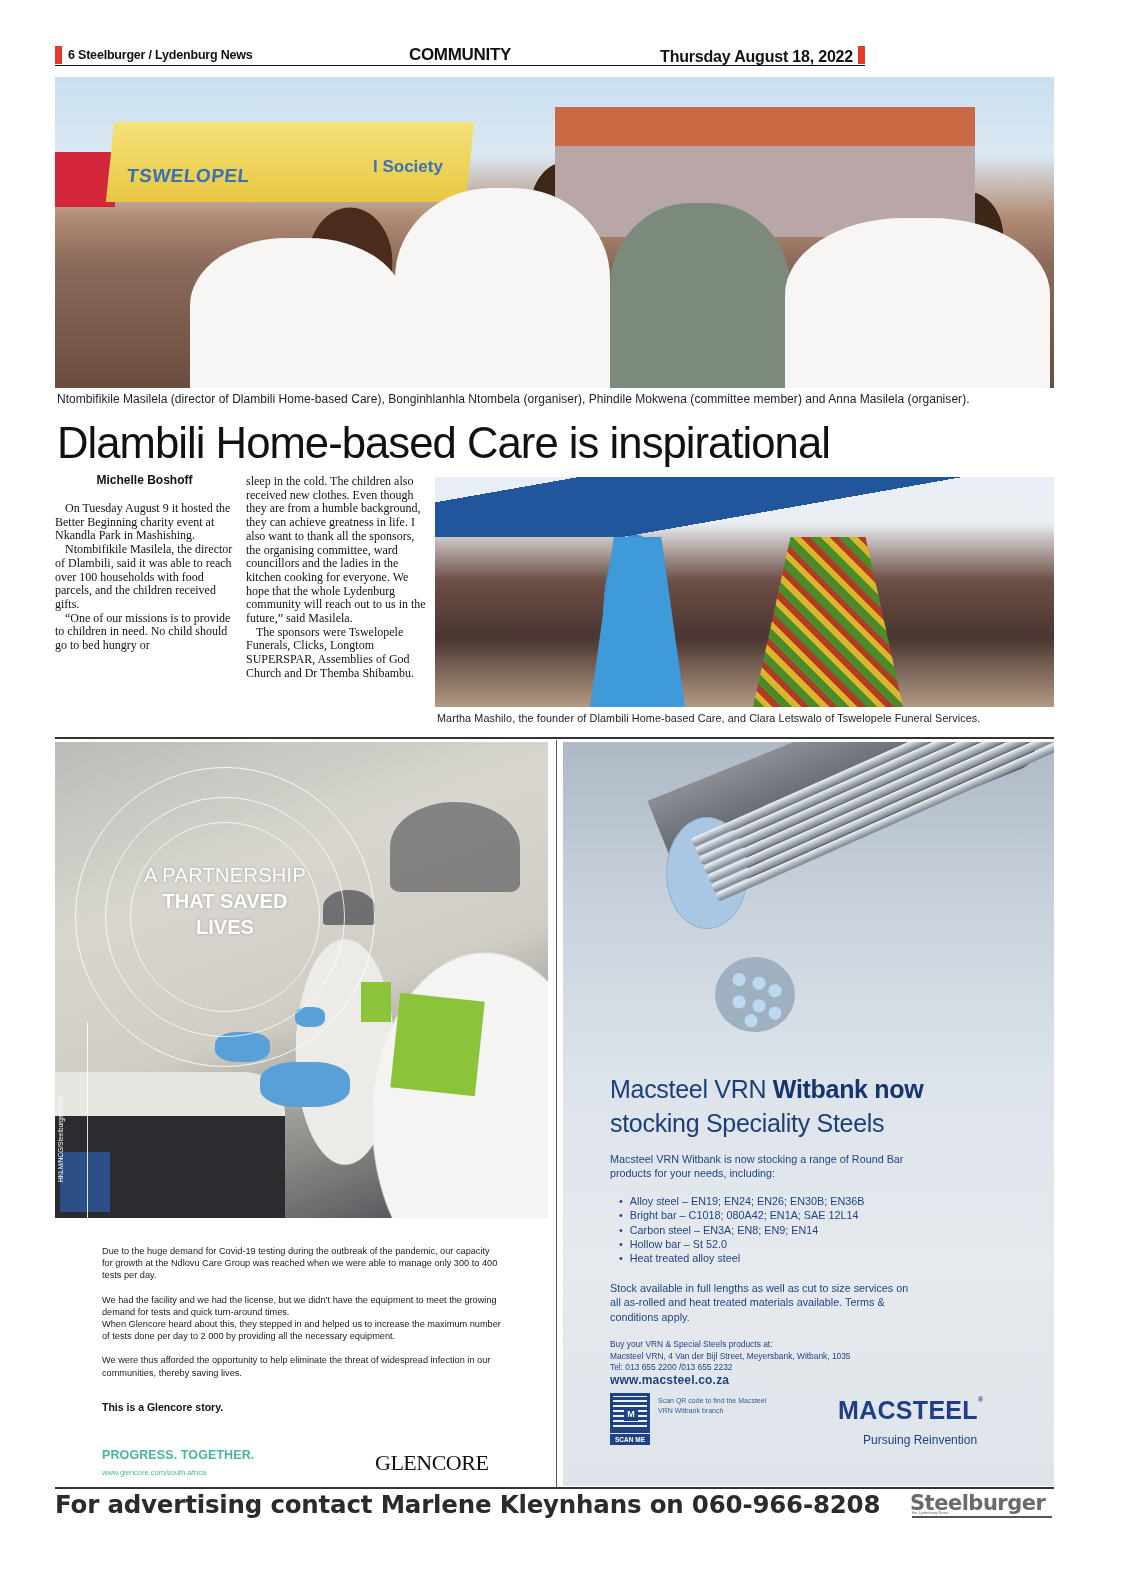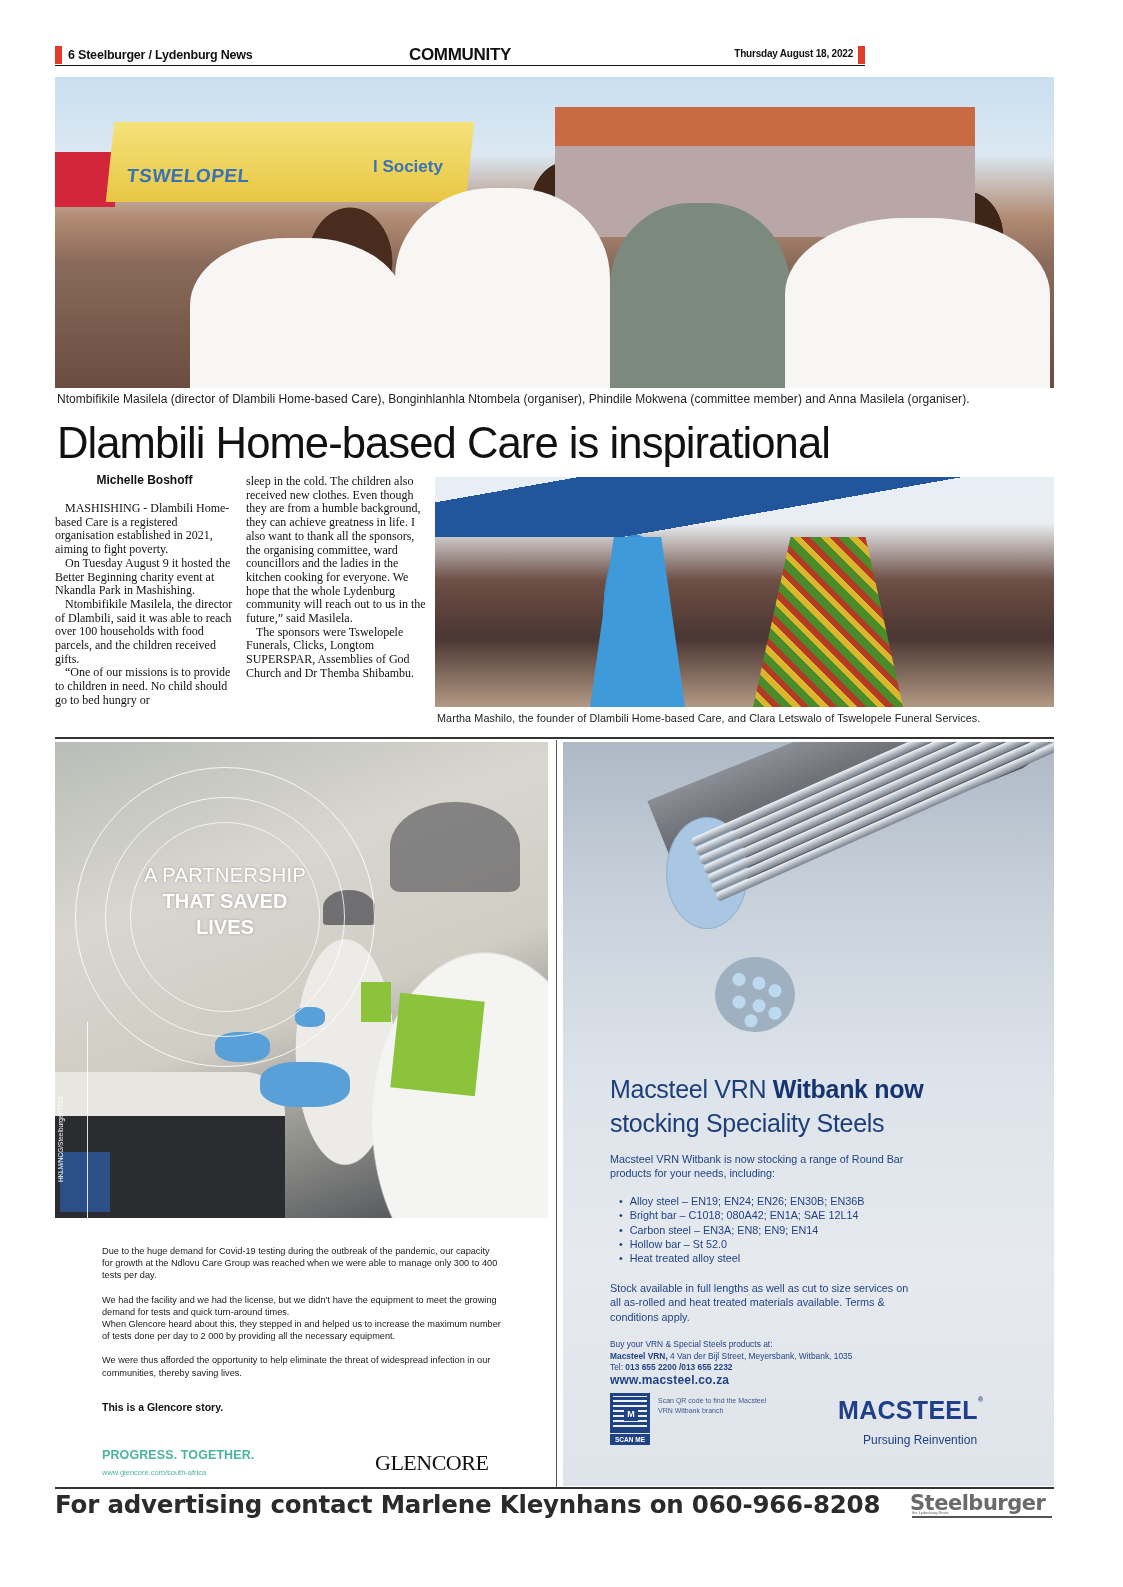--- a/index.html
+++ b/index.html
@@ -5,21 +5,21 @@
   * { box-sizing: border-box; margin: 0; padding: 0; }
   html, body { width: 1123px; height: 1587px; background: #ffffff; overflow: hidden; }
   body { position: relative; font-family: "Liberation Sans", sans-serif; color: #111; }
 
   
   .masthead { position: absolute; left: 55px; top: 45px; width: 810px; height: 21px; border-bottom: 1.5px solid #111; }
   .masthead .bar-l { position: absolute; left: 0; top: 1px; width: 7px; height: 18px; background: #e23b2a; }
   .masthead .bar-r { position: absolute; right: 0; top: 1px; width: 7px; height: 18px; background: #e23b2a; }
   .masthead .pub { position: absolute; left: 13px; top: 3px; font-size: 12.5px; font-weight: bold; letter-spacing: -0.2px; }
   .masthead .section { position: absolute; left: 0; right: 0; top: 0; text-align: center; font-size: 17px; font-weight: bold; letter-spacing: -0.3px; }
-  .masthead .date { position: absolute; right: 12px; top: 3px; font-size: 10px; font-weight: bold; letter-spacing: -0.2px; text-align: center; }
+  .masthead .date { position: absolute; right: 12px; top: 3px; font-size: 16px; font-weight: bold; letter-spacing: -0.2px; text-align: center; }
 
   
   .photo { position: absolute; overflow: hidden; }
   .top-photo { left: 55px; top: 77px; width: 999px; height: 311px;
     background:
       radial-gradient(ellipse 70px 90px at 295px 185px, #4a2c1e 0 60%, transparent 61%),
       radial-gradient(ellipse 60px 75px at 512px 130px, #3e2619 0 60%, transparent 61%),
       radial-gradient(ellipse 55px 70px at 685px 150px, #3b2417 0 60%, transparent 61%),
       radial-gradient(ellipse 60px 75px at 912px 160px, #3d2518 0 60%, transparent 61%),
       linear-gradient(180deg, #c9dff0 0%, #dbe8f2 25%, #b28c74 45%, #8a6a5a 60%, #6b4c40 100%);
@@ -112,21 +112,21 @@
   .ms-bundle-end { position: absolute; left: 152px; top: 215px; width: 80px; height: 75px; border-radius: 50%;
     background: radial-gradient(circle at 30% 30%, #bcd9ef 0 6px, transparent 7px), radial-gradient(circle at 55% 35%, #bcd9ef 0 6px, transparent 7px), radial-gradient(circle at 75% 45%, #bcd9ef 0 6px, transparent 7px), radial-gradient(circle at 30% 60%, #bcd9ef 0 6px, transparent 7px), radial-gradient(circle at 55% 65%, #bcd9ef 0 6px, transparent 7px), radial-gradient(circle at 75% 75%, #bcd9ef 0 6px, transparent 7px), radial-gradient(circle at 45% 85%, #bcd9ef 0 6px, transparent 7px), #9fb0c0; }
 
   .ms-headline { position: absolute; left: 47px; top: 330px; font-size: 25px; line-height: 34px; color: #1c3f7a; letter-spacing: -0.3px; }
   .ms-headline b { font-weight: bold; color: #163470; }
   .ms-intro { position: absolute; left: 47px; top: 410px; width: 300px; font-size: 10.8px; line-height: 14px; color: #1f4285; }
   .ms-list { position: absolute; left: 56px; top: 452px; list-style: none; font-size: 10.8px; line-height: 14.3px; color: #1f4285; }
   .ms-list li::before { content: "•"; margin-right: 7px; }
   .ms-stock { position: absolute; left: 47px; top: 539px; width: 300px; font-size: 10.8px; line-height: 14.3px; color: #1f4285; }
   .ms-buy { position: absolute; left: 47px; top: 597px; width: 320px; font-size: 8.4px; line-height: 11.5px; color: #1f4285; }
-  .ms-buy b { font-weight: bold; }
+  .ms-buy b { font-weight: normal; }
   .ms-url { position: absolute; left: 47px; top: 631px; font-size: 12px; font-weight: bold; color: #1f4285; letter-spacing: 0.2px; }
   .ms-qr { position: absolute; left: 47px; top: 651px; width: 40px; height: 40px; background:
       repeating-linear-gradient(0deg, #1f4285 0 3px, #eef2f6 3px 5px),
       #1f4285; border: 3px solid #1f4285; }
   .ms-qr::after { content: "M"; position: absolute; left: 11px; top: 11px; width: 14px; height: 14px; background: #1f4285; color: #fff; font-size: 9px; font-weight: bold; text-align: center; line-height: 14px; }
   .ms-scanme { position: absolute; left: 47px; top: 692px; width: 40px; height: 11px; background: #1f4285; color: #fff; font-size: 6.5px; font-weight: bold; text-align: center; line-height: 11px; }
   .ms-scantext { position: absolute; left: 95px; top: 654px; width: 110px; font-size: 7px; line-height: 10px; color: #3c5a92; }
   .ms-logo { position: absolute; left: 275px; top: 654px; font-size: 25px; font-weight: 900; color: #1f3f88; letter-spacing: 0.3px; }
   .ms-logo sup { font-size: 7px; vertical-align: top; }
   .ms-tag { position: absolute; left: 300px; top: 691px; font-size: 12px; color: #1f3f88; }
@@ -158,21 +158,20 @@
   <div class="tee t2"></div>
   <div class="tee t3"></div>
   <div class="tee t4"></div>
 </div>
 <div class="caption cap-top">Ntombifikile Masilela (director of Dlambili Home-based Care), Bonginhlanhla Ntombela (organiser), Phindile Mokwena (committee member) and Anna Masilela (organiser).</div>
 
 <h1 class="headline">Dlambili Home-based Care is inspirational</h1>
 
 <div class="byline">Michelle Boshoff</div>
 <div class="col col1">
-  <p>MASHISHING - Dlambili Home-based Care is a registered organisation established in 2021, aiming to fight poverty.</p>
   <p>On Tuesday August 9 it hosted the Better Beginning charity event at Nkandla Park in Mashishing.</p>
   <p>Ntombifikile Masilela, the director of Dlambili, said it was able to reach over 100 households with food parcels, and the children received gifts.</p>
   <p>“One of our missions is to provide to children in need. No child should go to bed hungry or</p>
 </div>
 <div class="col col2">
   <p class="noindent">sleep in the cold. The children also received new clothes. Even though they are from a humble background, they can achieve greatness in life. I also want to thank all the sponsors, the organising committee, ward councillors and the ladies in the kitchen cooking for everyone. We hope that the whole Lydenburg community will reach out to us in the future,” said Masilela.</p>
   <p>The sponsors were Tswelopele Funerals, Clicks, Longtom SUPERSPAR, Assemblies of God Church and Dr Themba Shibambu.</p>
 </div>
 
 <div class="photo mid-photo">

